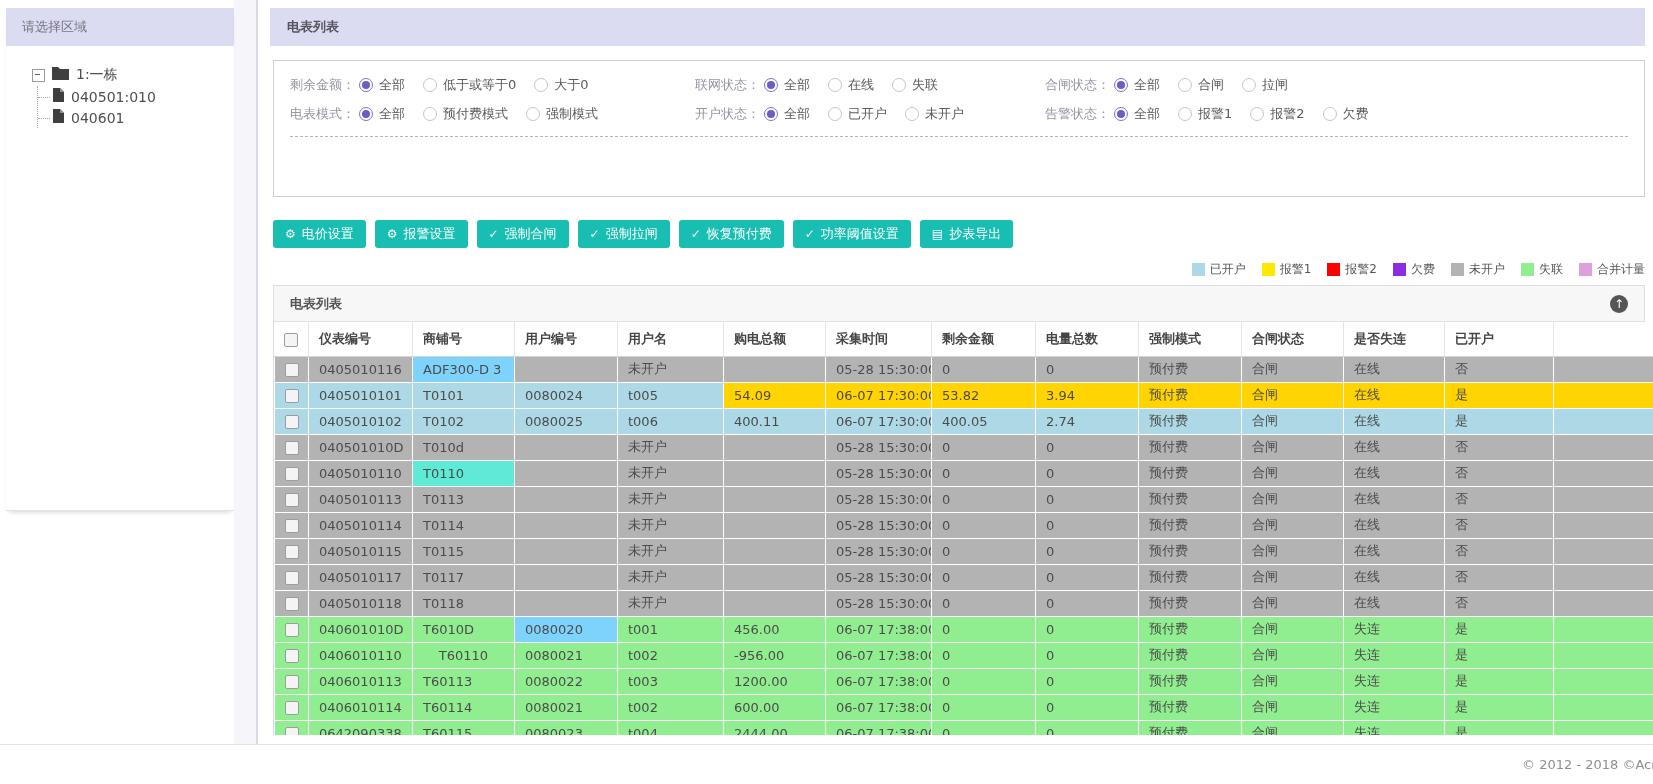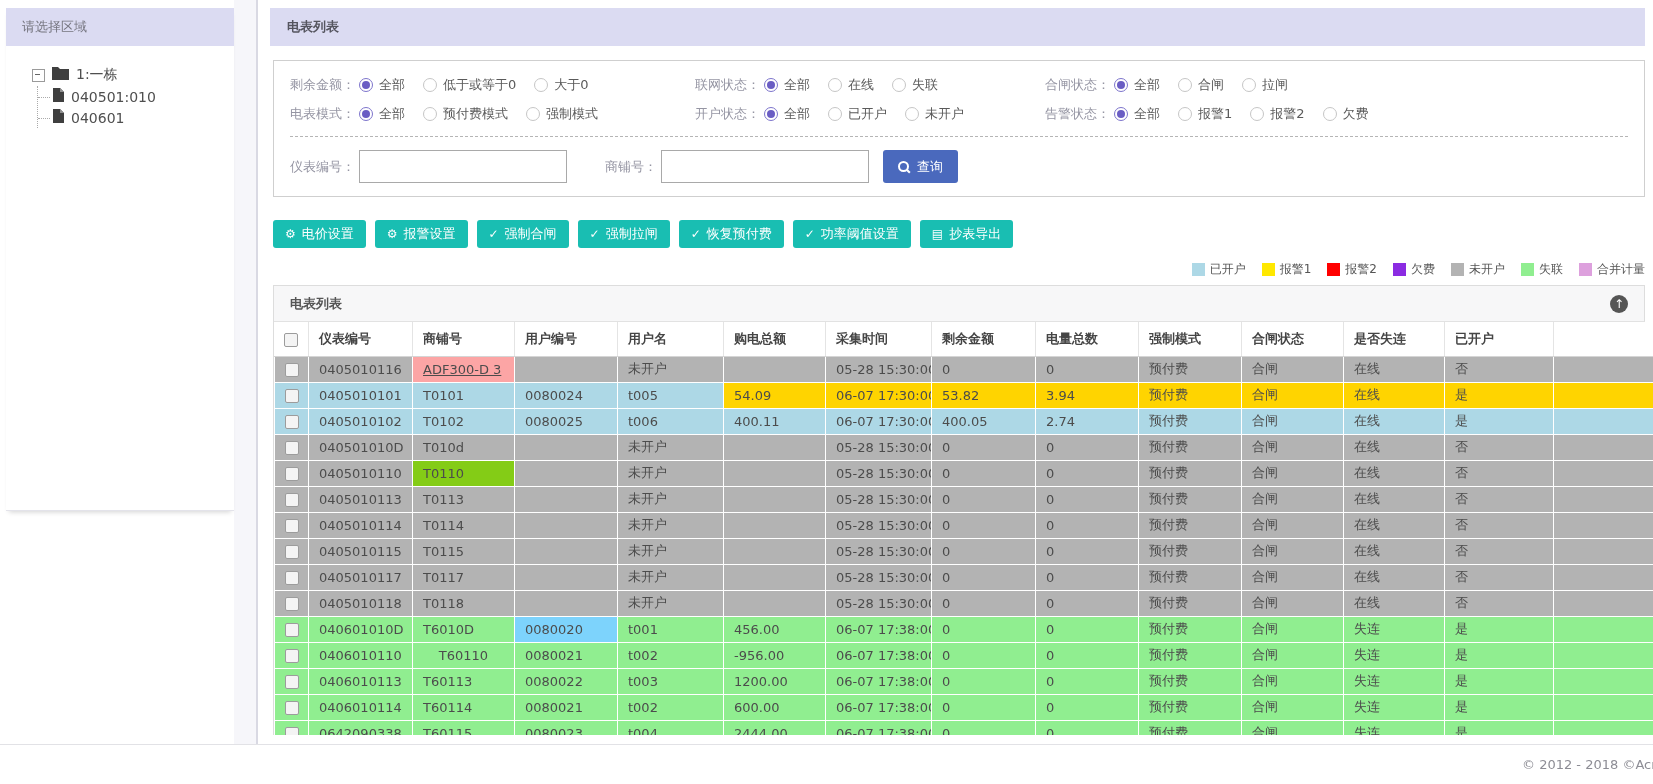--- a/index.html
+++ b/index.html
@@ -213,30 +213,20 @@
           <span class="radio"></span>
           <span class="f-opt-label">报警2</span>
         </span>
         <span class="f-opt">
           <span class="radio"></span>
           <span class="f-opt-label">欠费</span>
         </span>
       </div>
     </div>
   <div class="dashed"></div>
-  <div class="search-row">
-    <span class="s-label">仪表编号：</span>
-    <input class="s-input" value="" style="">
-    <span class="s-label second">商铺号：</span>
-    <input class="s-input" value="" style="">
-    <button class="search-btn">
-      <span class="mag"></span>
-      <span>查询</span>
-    </button>
-  </div>
 </div>
 
 <div id="toolbar">
     <button class="tbtn">
       <span class="ticon">⚙</span>
       <span>电价设置</span>
     </button>
     <button class="tbtn">
       <span class="ticon">⚙</span>
       <span>报警设置</span>
@@ -332,21 +322,21 @@
             <th>合闸状态</th>
             <th>是否失连</th>
             <th>已开户</th>
             <th></th>
           </tr>
         </thead>
       <tbody id="mt-body">
           <tr>
             <td class="cb-col" style="background: rgb(179, 179, 179);"><span class="cb"></span></td>
             <td style="background: rgb(179, 179, 179);">0405010116</td>
-            <td style="background: #fca5a5; text-decoration: underline;">ADF300-D 3</td>
+            <td style="background: #7dd3fc;">ADF300-D 3</td>
             <td style="background: rgb(179, 179, 179);"></td>
             <td style="background: rgb(179, 179, 179);">未开户</td>
             <td style="background: rgb(179, 179, 179);"></td>
             <td style="background: rgb(179, 179, 179);">05-28 15:30:00</td>
             <td style="background: rgb(179, 179, 179);">0</td>
             <td style="background: rgb(179, 179, 179);">0</td>
             <td style="background: rgb(179, 179, 179);">预付费</td>
             <td style="background: rgb(179, 179, 179);">合闸</td>
             <td style="background: rgb(179, 179, 179);">在线</td>
             <td style="background: rgb(179, 179, 179);">否</td>
@@ -396,21 +386,21 @@
             <td style="background: rgb(179, 179, 179);">0</td>
             <td style="background: rgb(179, 179, 179);">预付费</td>
             <td style="background: rgb(179, 179, 179);">合闸</td>
             <td style="background: rgb(179, 179, 179);">在线</td>
             <td style="background: rgb(179, 179, 179);">否</td>
             <td style="background: rgb(179, 179, 179);"></td>
           </tr>
           <tr>
             <td class="cb-col" style="background: rgb(179, 179, 179);"><span class="cb"></span></td>
             <td style="background: rgb(179, 179, 179);">0405010110</td>
-            <td style="background: #84cc16;">T0110</td>
+            <td style="background: #5eead4;">T0110</td>
             <td style="background: rgb(179, 179, 179);"></td>
             <td style="background: rgb(179, 179, 179);">未开户</td>
             <td style="background: rgb(179, 179, 179);"></td>
             <td style="background: rgb(179, 179, 179);">05-28 15:30:00</td>
             <td style="background: rgb(179, 179, 179);">0</td>
             <td style="background: rgb(179, 179, 179);">0</td>
             <td style="background: rgb(179, 179, 179);">预付费</td>
             <td style="background: rgb(179, 179, 179);">合闸</td>
             <td style="background: rgb(179, 179, 179);">在线</td>
             <td style="background: rgb(179, 179, 179);">否</td>

